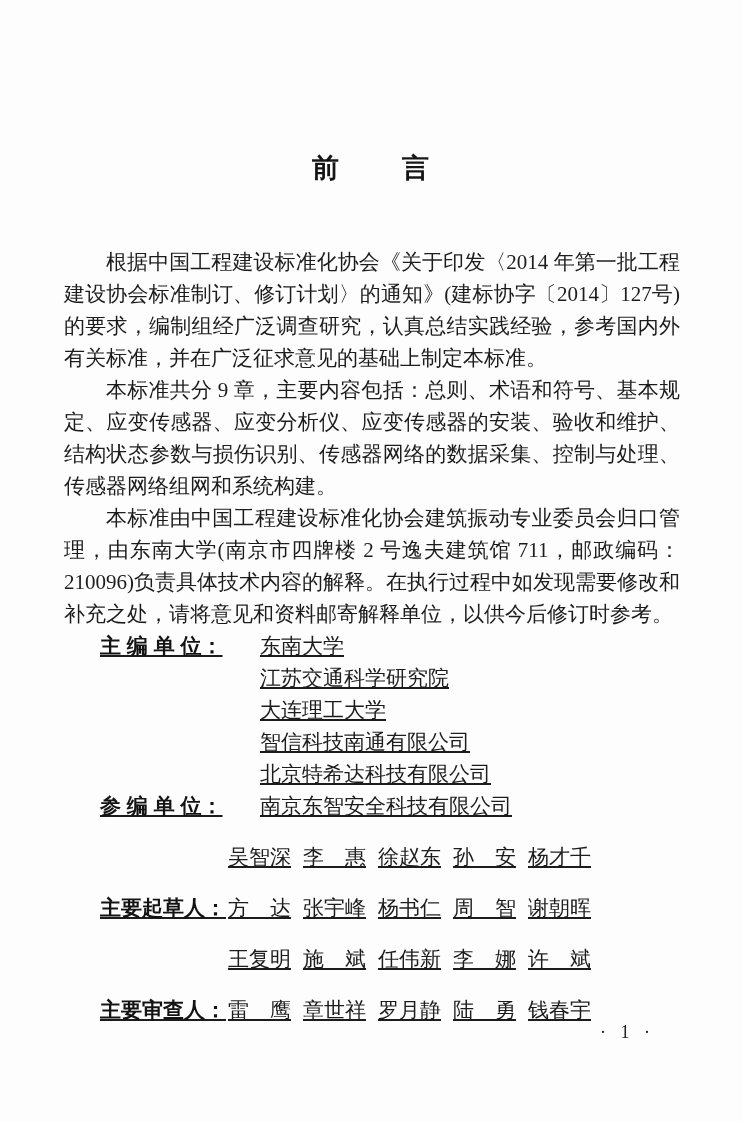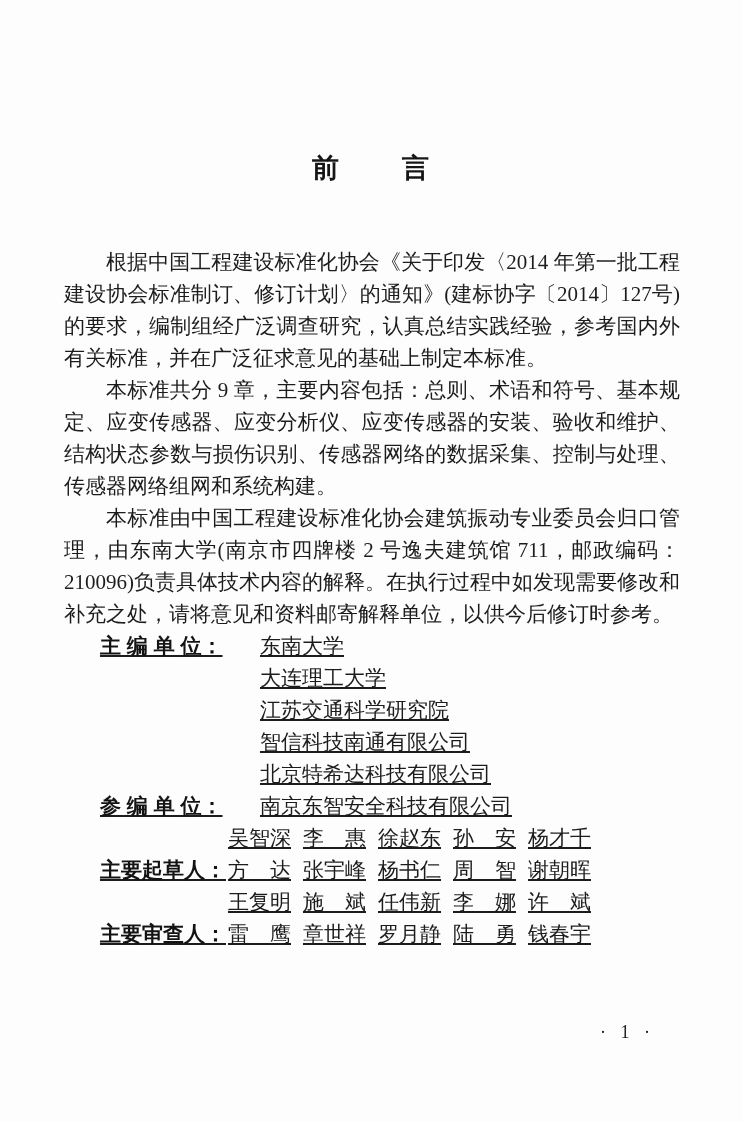--- a/index.html
+++ b/index.html
@@ -47,21 +47,21 @@
     color: #131313;
     white-space: pre;
   }
   .ed-values { flex: 1; }
   .unit-line {
     font-size: 21px;
     line-height: 32px;
     white-space: pre;
     margin-left: 32px;
   }
-  .name-row { display: flex; gap: 12px; }
+  .name-row { display: flex; gap: 12px; margin-top: 19px; }
   .name-cell {
     flex: 0 0 auto;
     width: 3em;
     font-size: 21px;
     line-height: 32px;
     white-space: pre;
   }
   .page-number {
     position: absolute;
     top: 1022px;
@@ -88,22 +88,22 @@
       <div class="ed-row">
         <span class="ed-label">主 编 单 位：</span>
         <div class="ed-values">
           <div class="unit-line">东南大学</div>
         </div>
       </div>
 
       <div class="ed-row">
         <span class="ed-label">参 编 单 位：</span>
         <div class="ed-values">
+            <div class="unit-line">江苏交通科学研究院</div>
             <div class="unit-line">大连理工大学</div>
-            <div class="unit-line">江苏交通科学研究院</div>
             <div class="unit-line">智信科技南通有限公司</div>
             <div class="unit-line">北京特希达科技有限公司</div>
             <div class="unit-line">南京东智安全科技有限公司</div>
           </div>
       </div>
 
       <div class="ed-row">
         <span class="ed-label">主要起草人：</span>
         <div class="ed-values">
             <div class="name-row">

